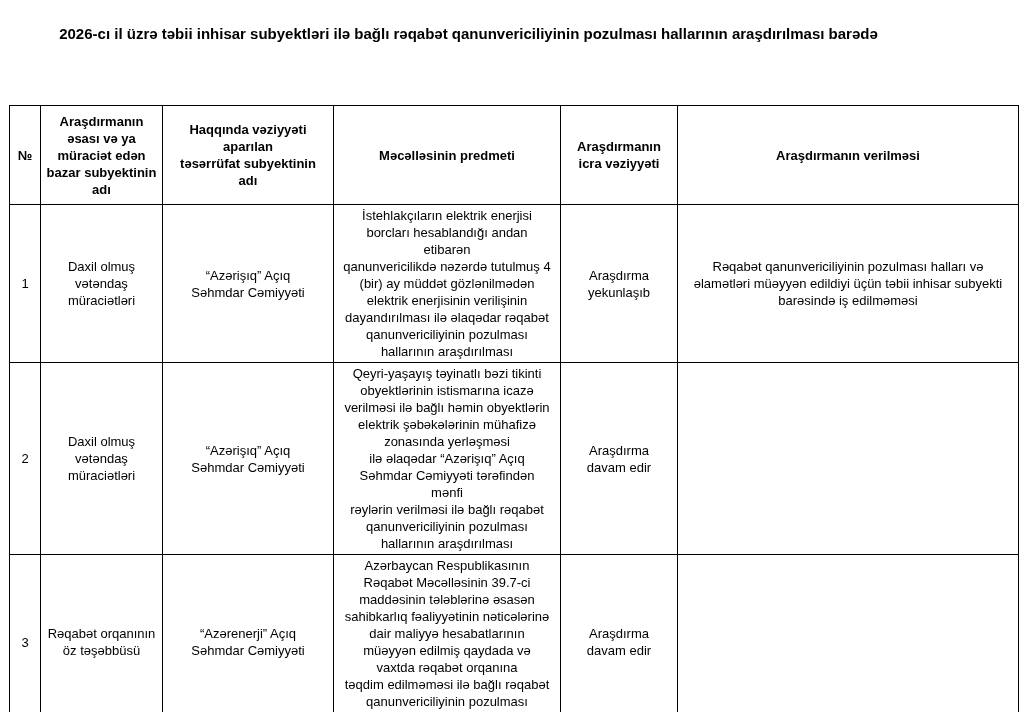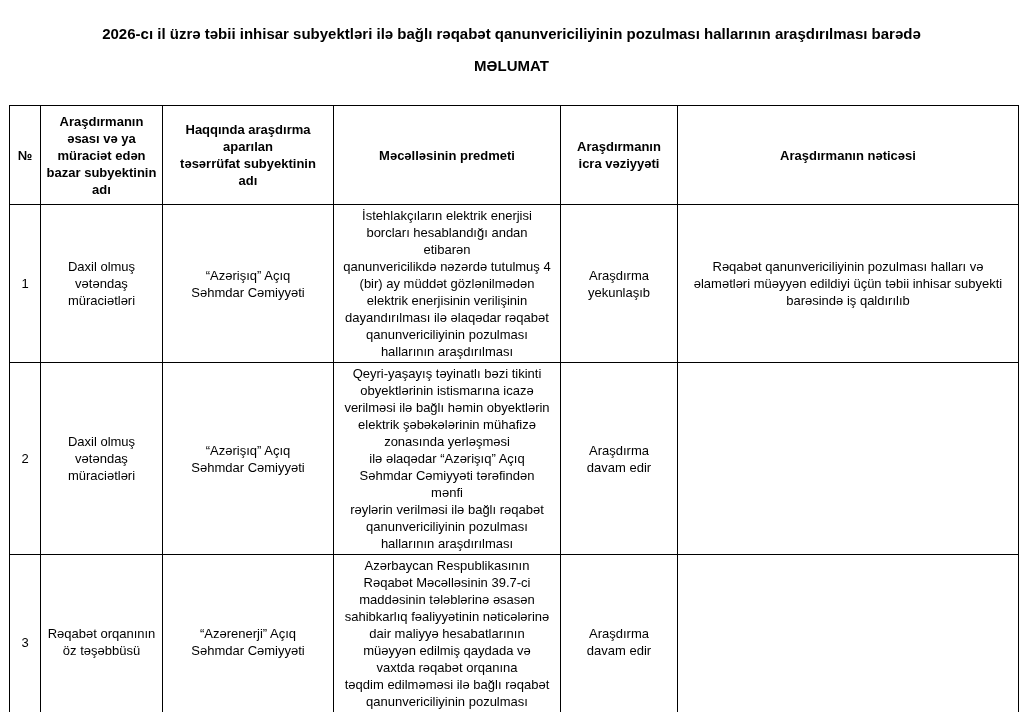--- a/index.html
+++ b/index.html
@@ -11,21 +11,20 @@
     font-family: "Liberation Sans", sans-serif;
     color: #000000;
     position: relative;
   }
   .title-wrap {
     position: absolute;
     top: 24px;
     left: 0;
     width: 937px;
     text-align: center;
-    padding-left: 43px;
   }
   .title-line1 {
     font-size: 15px;
     font-weight: bold;
     line-height: 20px;
   }
   .title-line2 {
     font-size: 15px;
     font-weight: bold;
     line-height: 20px;
@@ -59,48 +58,47 @@
   td.num-top {
     vertical-align: top;
     padding-top: 24px;
   }
 </style>
 </head>
 <body>
 
 <div class="title-wrap">
   <div class="title-line1">2026-cı il üzrə təbii inhisar subyektləri ilə bağlı rəqabət qanunvericiliyinin pozulması hallarının araşdırılması barədə</div>
-  <div class="title-line2">MƏLUMAT</div>
 </div>
 
 <table class="report">
   <colgroup>
     <col style="width:31px">
     <col style="width:122px">
     <col style="width:171px">
     <col style="width:227px">
     <col style="width:117px">
     <col style="width:341px">
   </colgroup>
   <tbody>
       <tr class="hdr">
     <th>№</th>
     <th>Araşdırmanın
 əsası və ya
 müraciət edən
 bazar subyektinin
 adı</th>
-    <th>Haqqında araşdırma
+    <th>Haqqında vəziyyəti
 aparılan
 təsərrüfat subyektinin
 adı</th>
     <th>Məcəlləsinin predmeti</th>
     <th>Araşdırmanın
 icra vəziyyəti</th>
-    <th>Araşdırmanın nəticəsi</th>
+    <th>Araşdırmanın verilməsi</th>
   </tr>
   <tr class="row-1">
     <td class="num-top">1</td>
     <td>Daxil olmuş
 vətəndaş
 müraciətləri</td>
     <td>“Azərişıq” Açıq
 Səhmdar Cəmiyyəti</td>
     <td>İstehlakçıların elektrik enerjisi
 borcları hesablandığı andan
@@ -108,21 +106,21 @@
 qanunvericilikdə nəzərdə tutulmuş 4
 (bir) ay müddət gözlənilmədən
 elektrik enerjisinin verilişinin
 dayandırılması ilə əlaqədar rəqabət
 qanunvericiliyinin pozulması
 hallarının araşdırılması</td>
     <td>Araşdırma
 yekunlaşıb</td>
     <td>Rəqabət qanunvericiliyinin pozulması halları və
 əlamətləri müəyyən edildiyi üçün təbii inhisar subyekti
-barəsində iş qaldırılıb</td>
+barəsində iş edilməməsi</td>
   </tr>
   <tr class="row-2">
     <td>2</td>
     <td>Daxil olmuş
 vətəndaş
 müraciətləri</td>
     <td>“Azərişıq” Açıq
 Səhmdar Cəmiyyəti</td>
     <td>Qeyri-yaşayış təyinatlı bəzi tikinti
 obyektlərinin istismarına icazə

